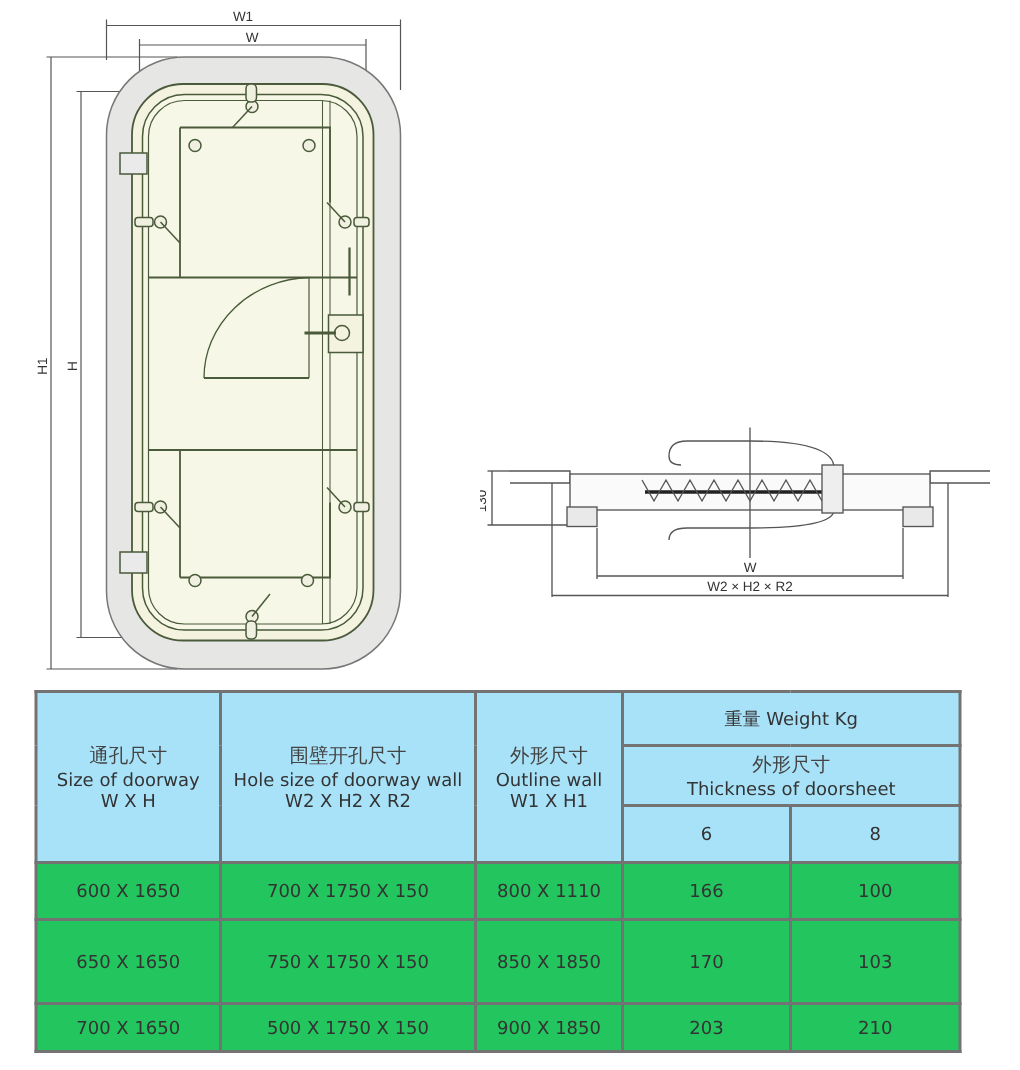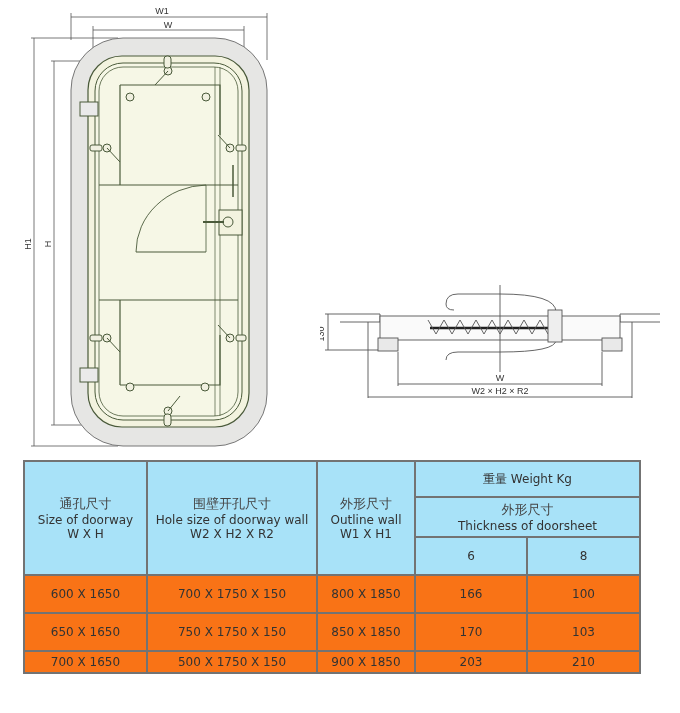--- a/index.html
+++ b/index.html
@@ -3,21 +3,21 @@
 <meta charset="utf-8">
 <style>
   html,body{margin:0;padding:0;background:#ffffff;}
   body{width:680px;height:713px;position:relative;overflow:hidden;font-family:"DejaVu Sans","Liberation Sans",sans-serif;}
   #drawing-front{position:absolute;left:0;top:0;width:300px;height:455px;}
   #drawing-section{position:absolute;left:320px;top:280px;width:360px;height:130px;}
   .dimlabel{font-family:"Liberation Sans",sans-serif;font-size:9px;fill:#333;}
   .spec-table{position:absolute;left:23px;top:460px;border-collapse:collapse;font-family:"DejaVu Sans","Liberation Sans",sans-serif;font-size:12px;color:#333;}
   .spec-table td{border:2px solid #737373;text-align:center;vertical-align:middle;padding:0;}
   .spec-table .hd{background:#a8e2f8;}
-  .spec-table .bd{background:#f97316;}
+  .spec-table .bd{background:#22c55e;}
   .cn{display:block;font-size:13px;color:#444;}
   .en{display:block;text-align:center;}
 </style>
 </head>
 <body>
 
 <svg id="drawing-front" viewBox="0 0 300 455" xmlns="http://www.w3.org/2000/svg">
 
   <g stroke="#555" stroke-width="0.8">
     <line x1="71" y1="17" x2="267" y2="17"></line>
@@ -167,32 +167,32 @@
       <span class="en">Thickness of doorsheet</span>
     </td>
   </tr>
   <tr style="height:38px">
     <td class="hd">6</td>
     <td class="hd">8</td>
   </tr>
   <tr style="height:38px">
     <td class="bd">600 X 1650</td>
     <td class="bd">700 X 1750 X 150</td>
-    <td class="bd">800 X 1850</td>
+    <td class="bd">800 X 1110</td>
     <td class="bd">166</td>
     <td class="bd">100</td>
   </tr>
-  <tr style="height:38px">
+  <tr style="height:56px">
     <td class="bd">650 X 1650</td>
     <td class="bd">750 X 1750 X 150</td>
     <td class="bd">850 X 1850</td>
     <td class="bd">170</td>
     <td class="bd">103</td>
   </tr>
-  <tr style="height:22px">
+  <tr style="height:32px">
     <td class="bd">700 X 1650</td>
     <td class="bd">500 X 1750 X 150</td>
     <td class="bd">900 X 1850</td>
     <td class="bd">203</td>
     <td class="bd">210</td>
   </tr>
 </tbody>
   </table>
 
 </body></html>

